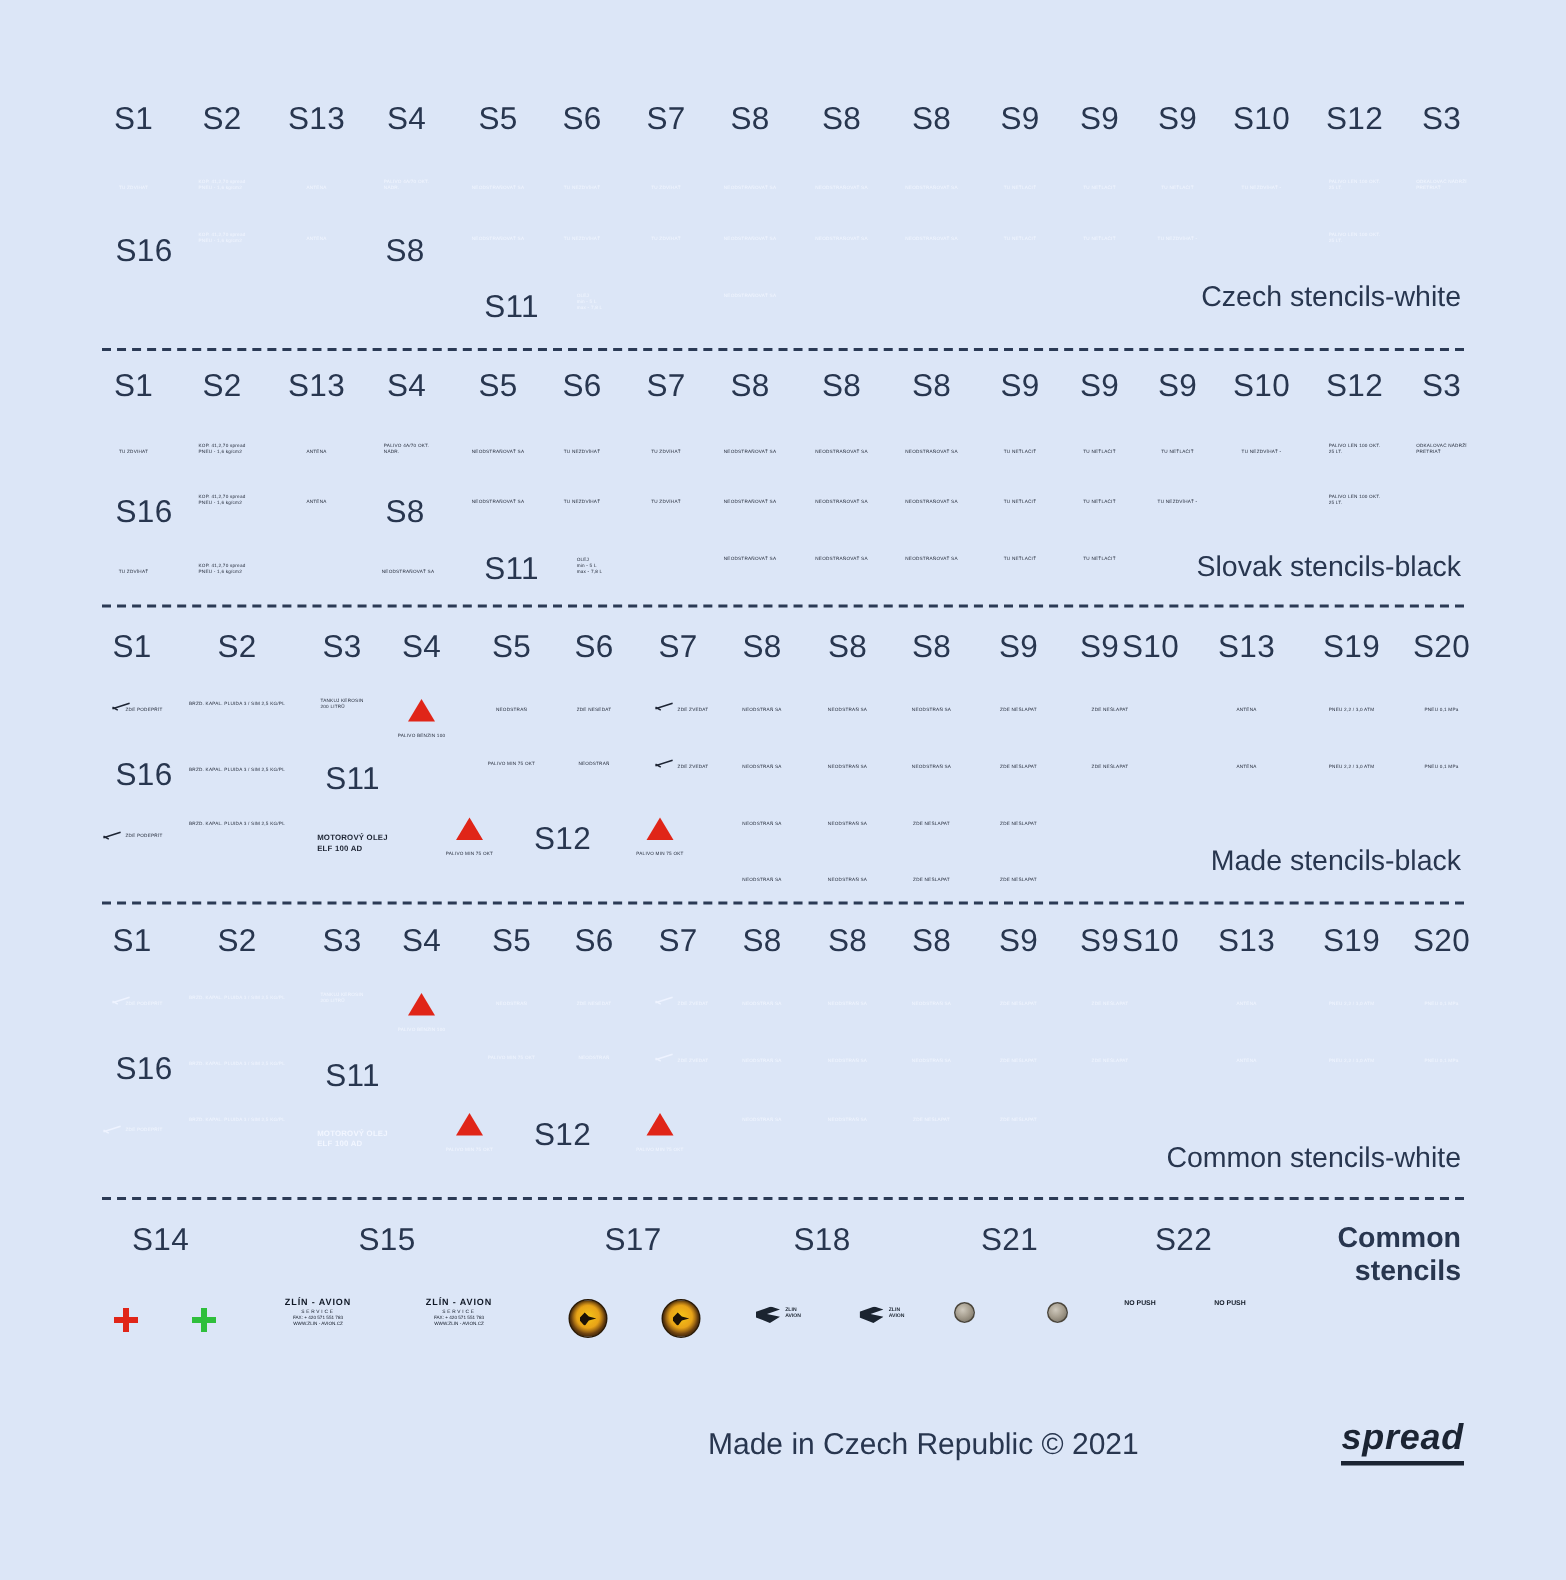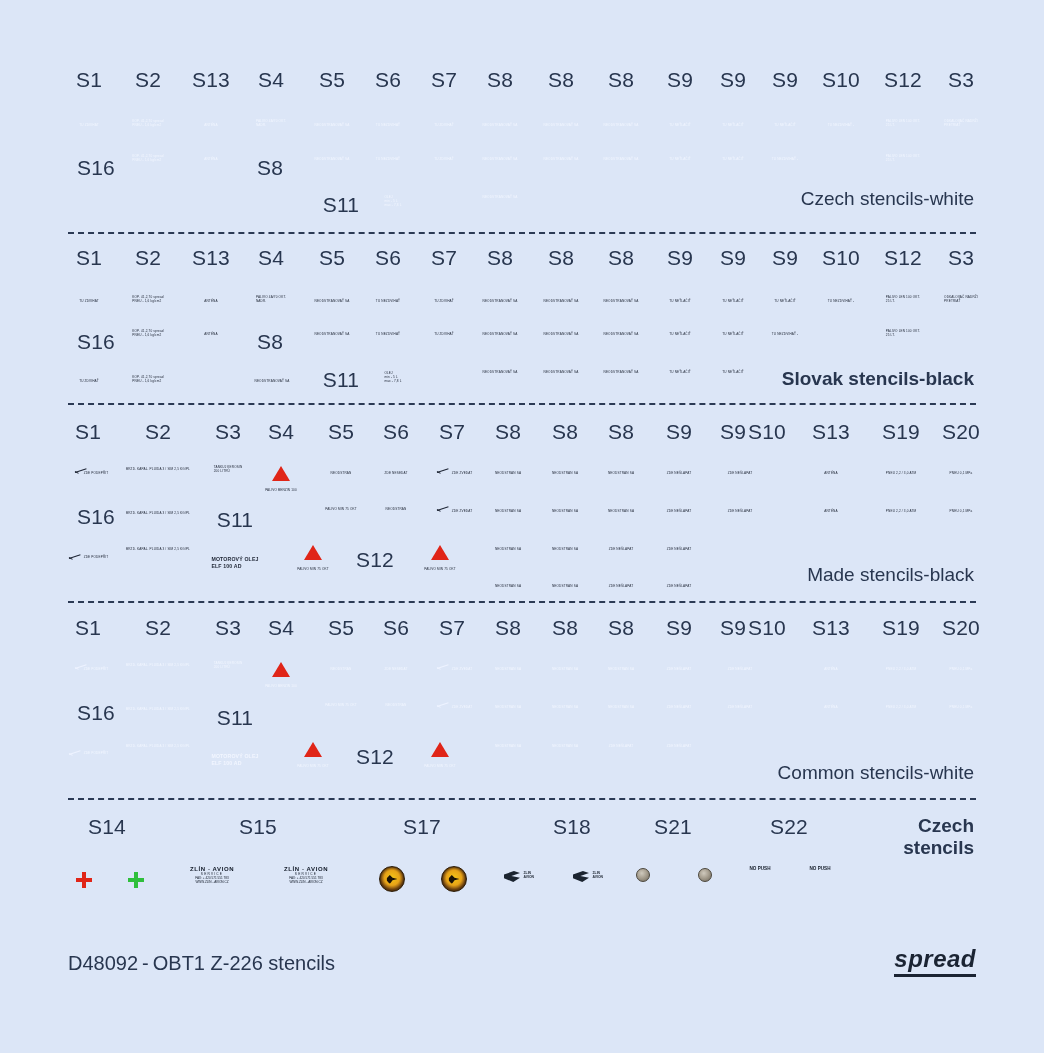--- a/index.html
+++ b/index.html
@@ -318,21 +318,21 @@
     <div class="stencil black" style="left:272px;top:380px;">NEODSTRAŇOVAŤ SA</div>
     <div class="stencil black" style="left:393px;top:372px;">OLEJ
 min - 5 L
 max - 7,8 L</div>
     <div class="stencil black" style="left:500px;top:371px;">NEODSTRAŇOVAŤ SA</div>
     <div class="stencil black" style="left:561px;top:371px;">NEODSTRAŇOVAŤ SA</div>
     <div class="stencil black" style="left:621px;top:371px;">NEODSTRAŇOVAŤ SA</div>
     <div class="stencil black" style="left:680px;top:371px;">TU NEŤLAČIŤ</div>
     <div class="stencil black" style="left:733px;top:371px;">TU NEŤLAČIŤ</div>
 
-    <div class="caption" style="top:368px;font-weight:bold;">Slovak stencils-black</div>
+    <div class="caption" style="top:368px;">Slovak stencils-black</div>
   </div>
 
   <div class="divider" style="top:403px;"></div>
 
   <div class="band">
 
     <div class="code" style="left:88px;top:420px;">S1</div>
     <div class="code" style="left:158px;top:420px;">S2</div>
     <div class="code" style="left:228px;top:420px;">S3</div>
     <div class="code" style="left:281px;top:420px;">S4</div>
@@ -485,26 +485,26 @@
     <div class="caption" style="top:762px;">Common stencils-white</div>
   </div>
 
   <div class="divider" style="top:798px;"></div>
 
   <div class="band">
 
     <div class="code" style="left:107px;top:815px;">S14</div>
     <div class="code" style="left:258px;top:815px;">S15</div>
     <div class="code" style="left:422px;top:815px;">S17</div>
-    <div class="code" style="left:572px;top:815px;">S18</div>
+    <div class="code" style="left:548px;top:815px;">S18</div>
     <div class="code" style="left:673px;top:815px;">S21</div>
     <div class="code" style="left:789px;top:815px;">S22</div>
 
     <div class="caption two-line" style="top:815px;">
-      <div>Czech</div>
+      <div>Common</div>
       <div>stencils</div>
     </div>
 
     <div class="cross red" style="left:84px;top:872px;"></div>
     <div class="cross green" style="left:136px;top:872px;"></div>
 
     <div class="zlin" style="left:212px;top:866px;">
       <div class="t1">ZLÍN - AVION</div>
       <div class="t2">SERVICE</div>
       <div class="t3" style="white-space:pre;">FAX: + 420 571 551 783
@@ -531,18 +531,16 @@
 AVION</div>
     </div>
 
     <div class="dome" style="left:643px;top:868px;"></div>
     <div class="dome" style="left:705px;top:868px;"></div>
 
     <div class="nopush" style="left:760px;top:866px;">NO PUSH</div>
     <div class="nopush" style="left:820px;top:866px;">NO PUSH</div>
   </div>
 
-  <div class="footer-left">
-    <span>D48092</span><span style="padding:0 4px;">-</span><span>OBT1 Z-226 stencils</span>
-  </div>
+  <div class="footer-center">Made in Czech Republic © 2021</div>
   <div class="eduard">spread</div>
 
 </div>
 
 </body></html>

